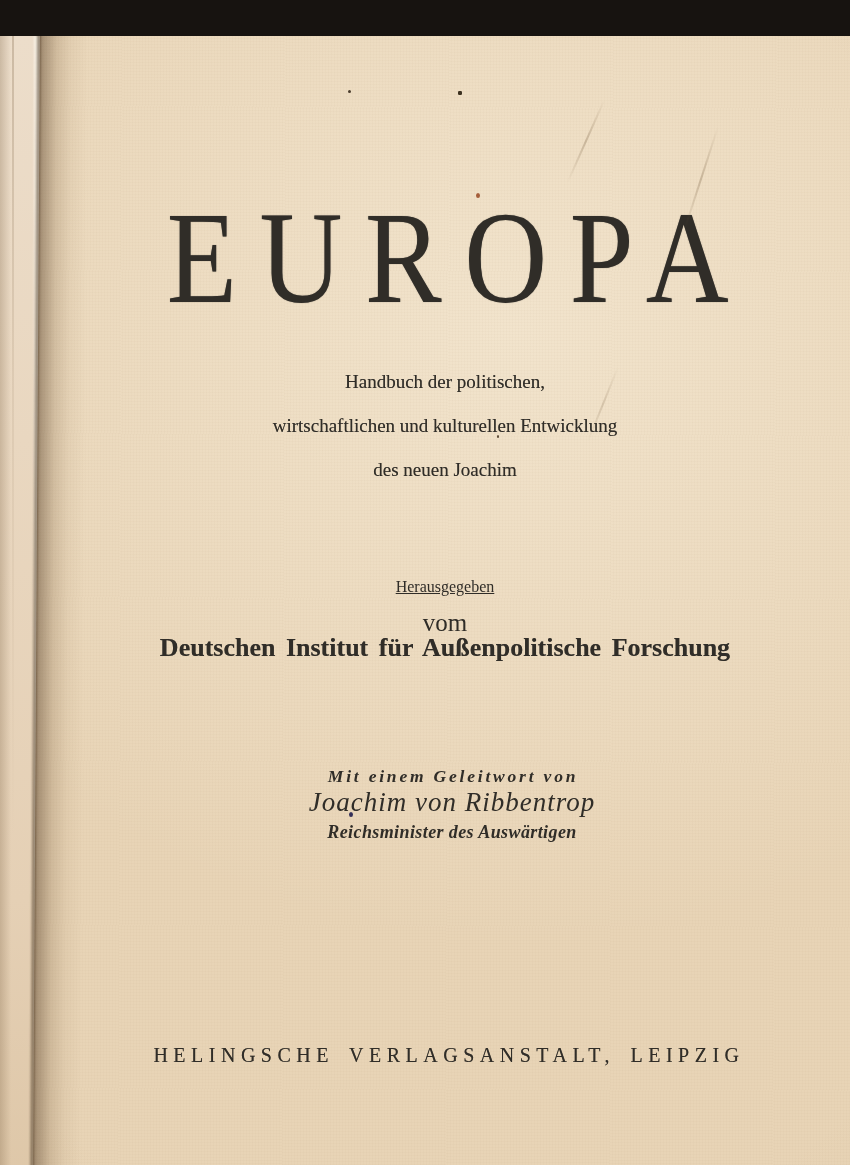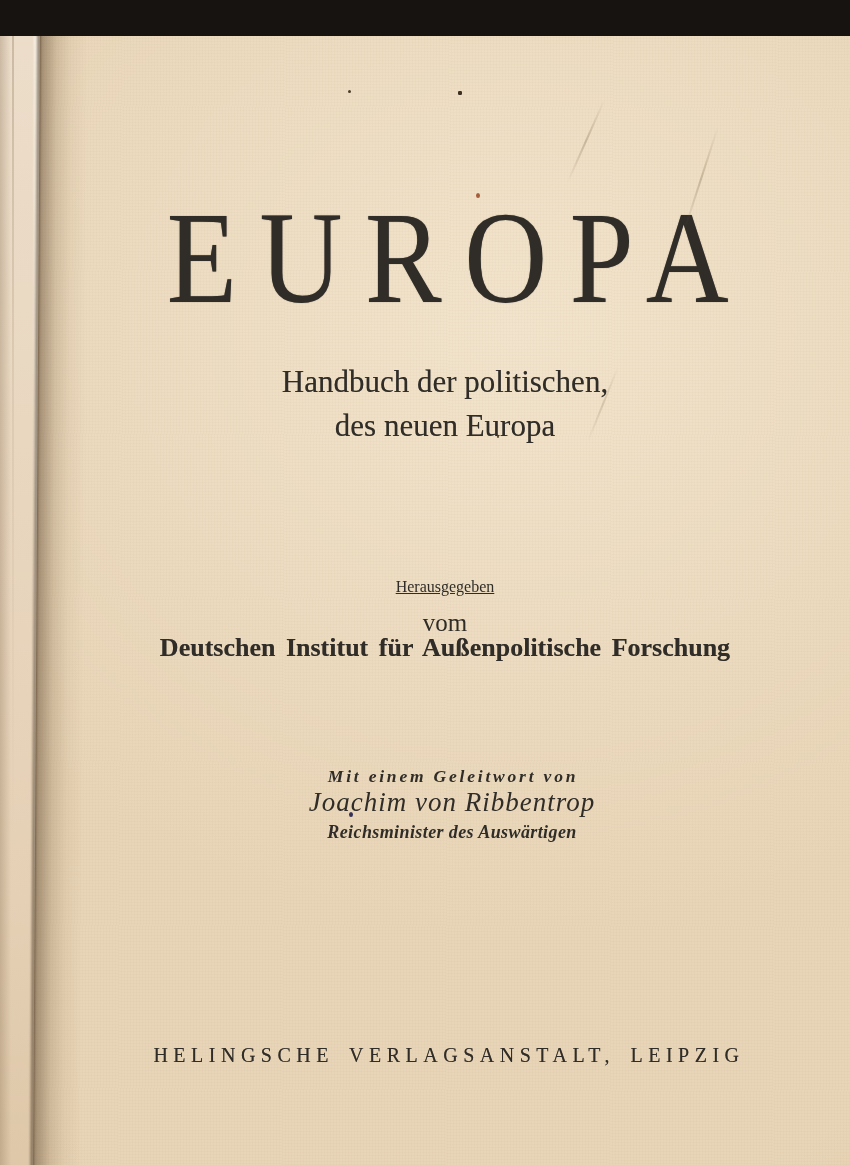--- a/index.html
+++ b/index.html
@@ -136,21 +136,21 @@
     font-size: 132px;
     line-height: 1;
     letter-spacing: 26px;
     font-weight: 400;
     transform: scaleX(0.87);
     transform-origin: 50% 50%;
     text-shadow: 0 0 1px rgba(48,45,40,0.65);
   }
   .subtitle {
     top: 324px;
-    font-size: 31px;
+    font-size: 19px;
     line-height: 44px;
     text-shadow: 0 0 0.5px rgba(48,45,40,0.5);
   }
   .editor-line1 { top: 542px; font-size: 16px; text-decoration: underline; }
   .editor-line2 { top: 573px; font-size: 25px; }
   .editor-name  { top: 597px; font-size: 26px; word-spacing: 4px; text-shadow: 0 0 0.5px rgba(48,45,40,0.5); font-weight: bold; }
 
   .fw-intro  { top: 730px; left: 8px; font-size: 17.5px; font-style: italic; letter-spacing: 2.8px; font-weight: 600; }
   .fw-author { top: 751px; left: 7px; font-size: 27px;  font-style: italic; letter-spacing: 1px; }
   .fw-role   { top: 786px; left: 7px; font-size: 18px;  font-style: italic; letter-spacing: 0.4px; font-weight: 600; }
@@ -197,21 +197,22 @@
     <div class="crease-line"></div>
     <div class="crease-shadow"></div>
     <div class="bottom-edge-shade"></div>
   </div>
 
   <div class="content">
     <div class="book-title">EUROPA</div>
 
     <div class="subtitle">
       <div>Handbuch der politischen,</div>
-      <div>des neuen Europa</div>
+      <div>wirtschaftlichen und kulturellen Entwicklung</div>
+      <div>des neuen Joachim</div>
     </div>
 
     <div class="editor-line1">Herausgegeben</div>
     <div class="editor-line2">vom</div>
     <div class="editor-name">Deutschen Institut für Außenpolitische Forschung</div>
 
     <div class="fw-intro">Mit einem Geleitwort von</div>
     <div class="fw-author">Joachim von Ribbentrop</div>
     <div class="fw-role">Reichsminister des Auswärtigen</div>
 

